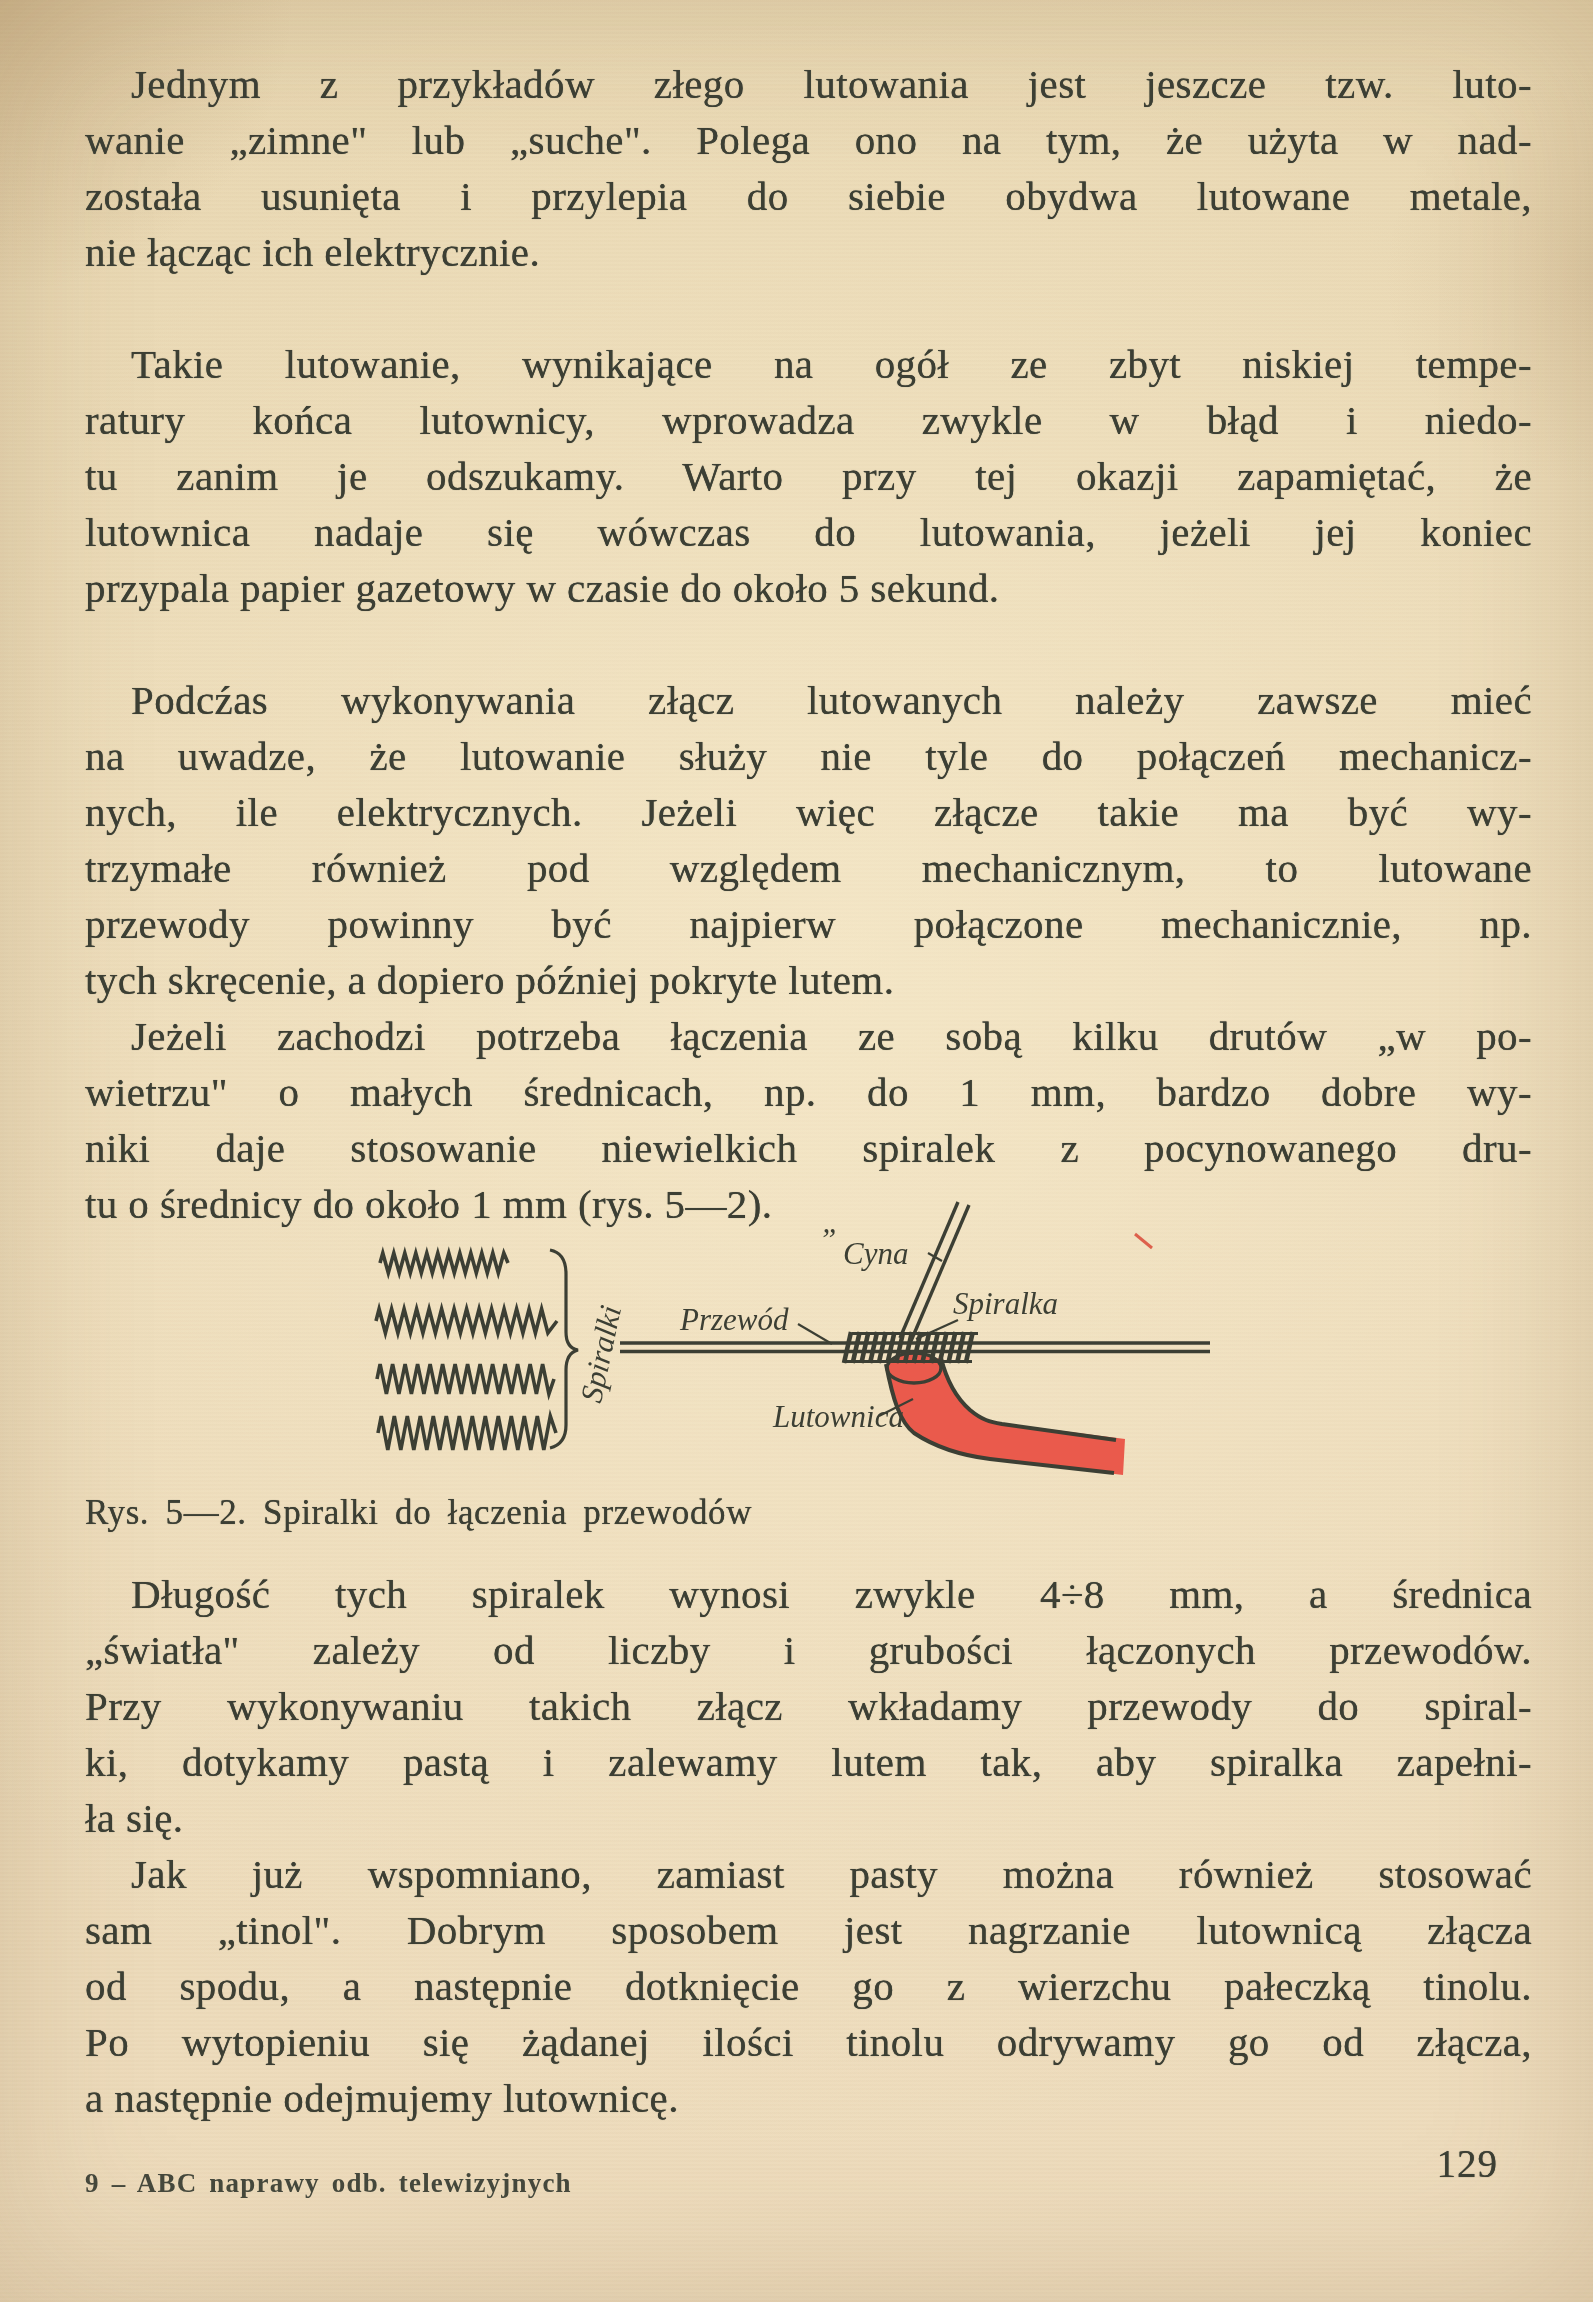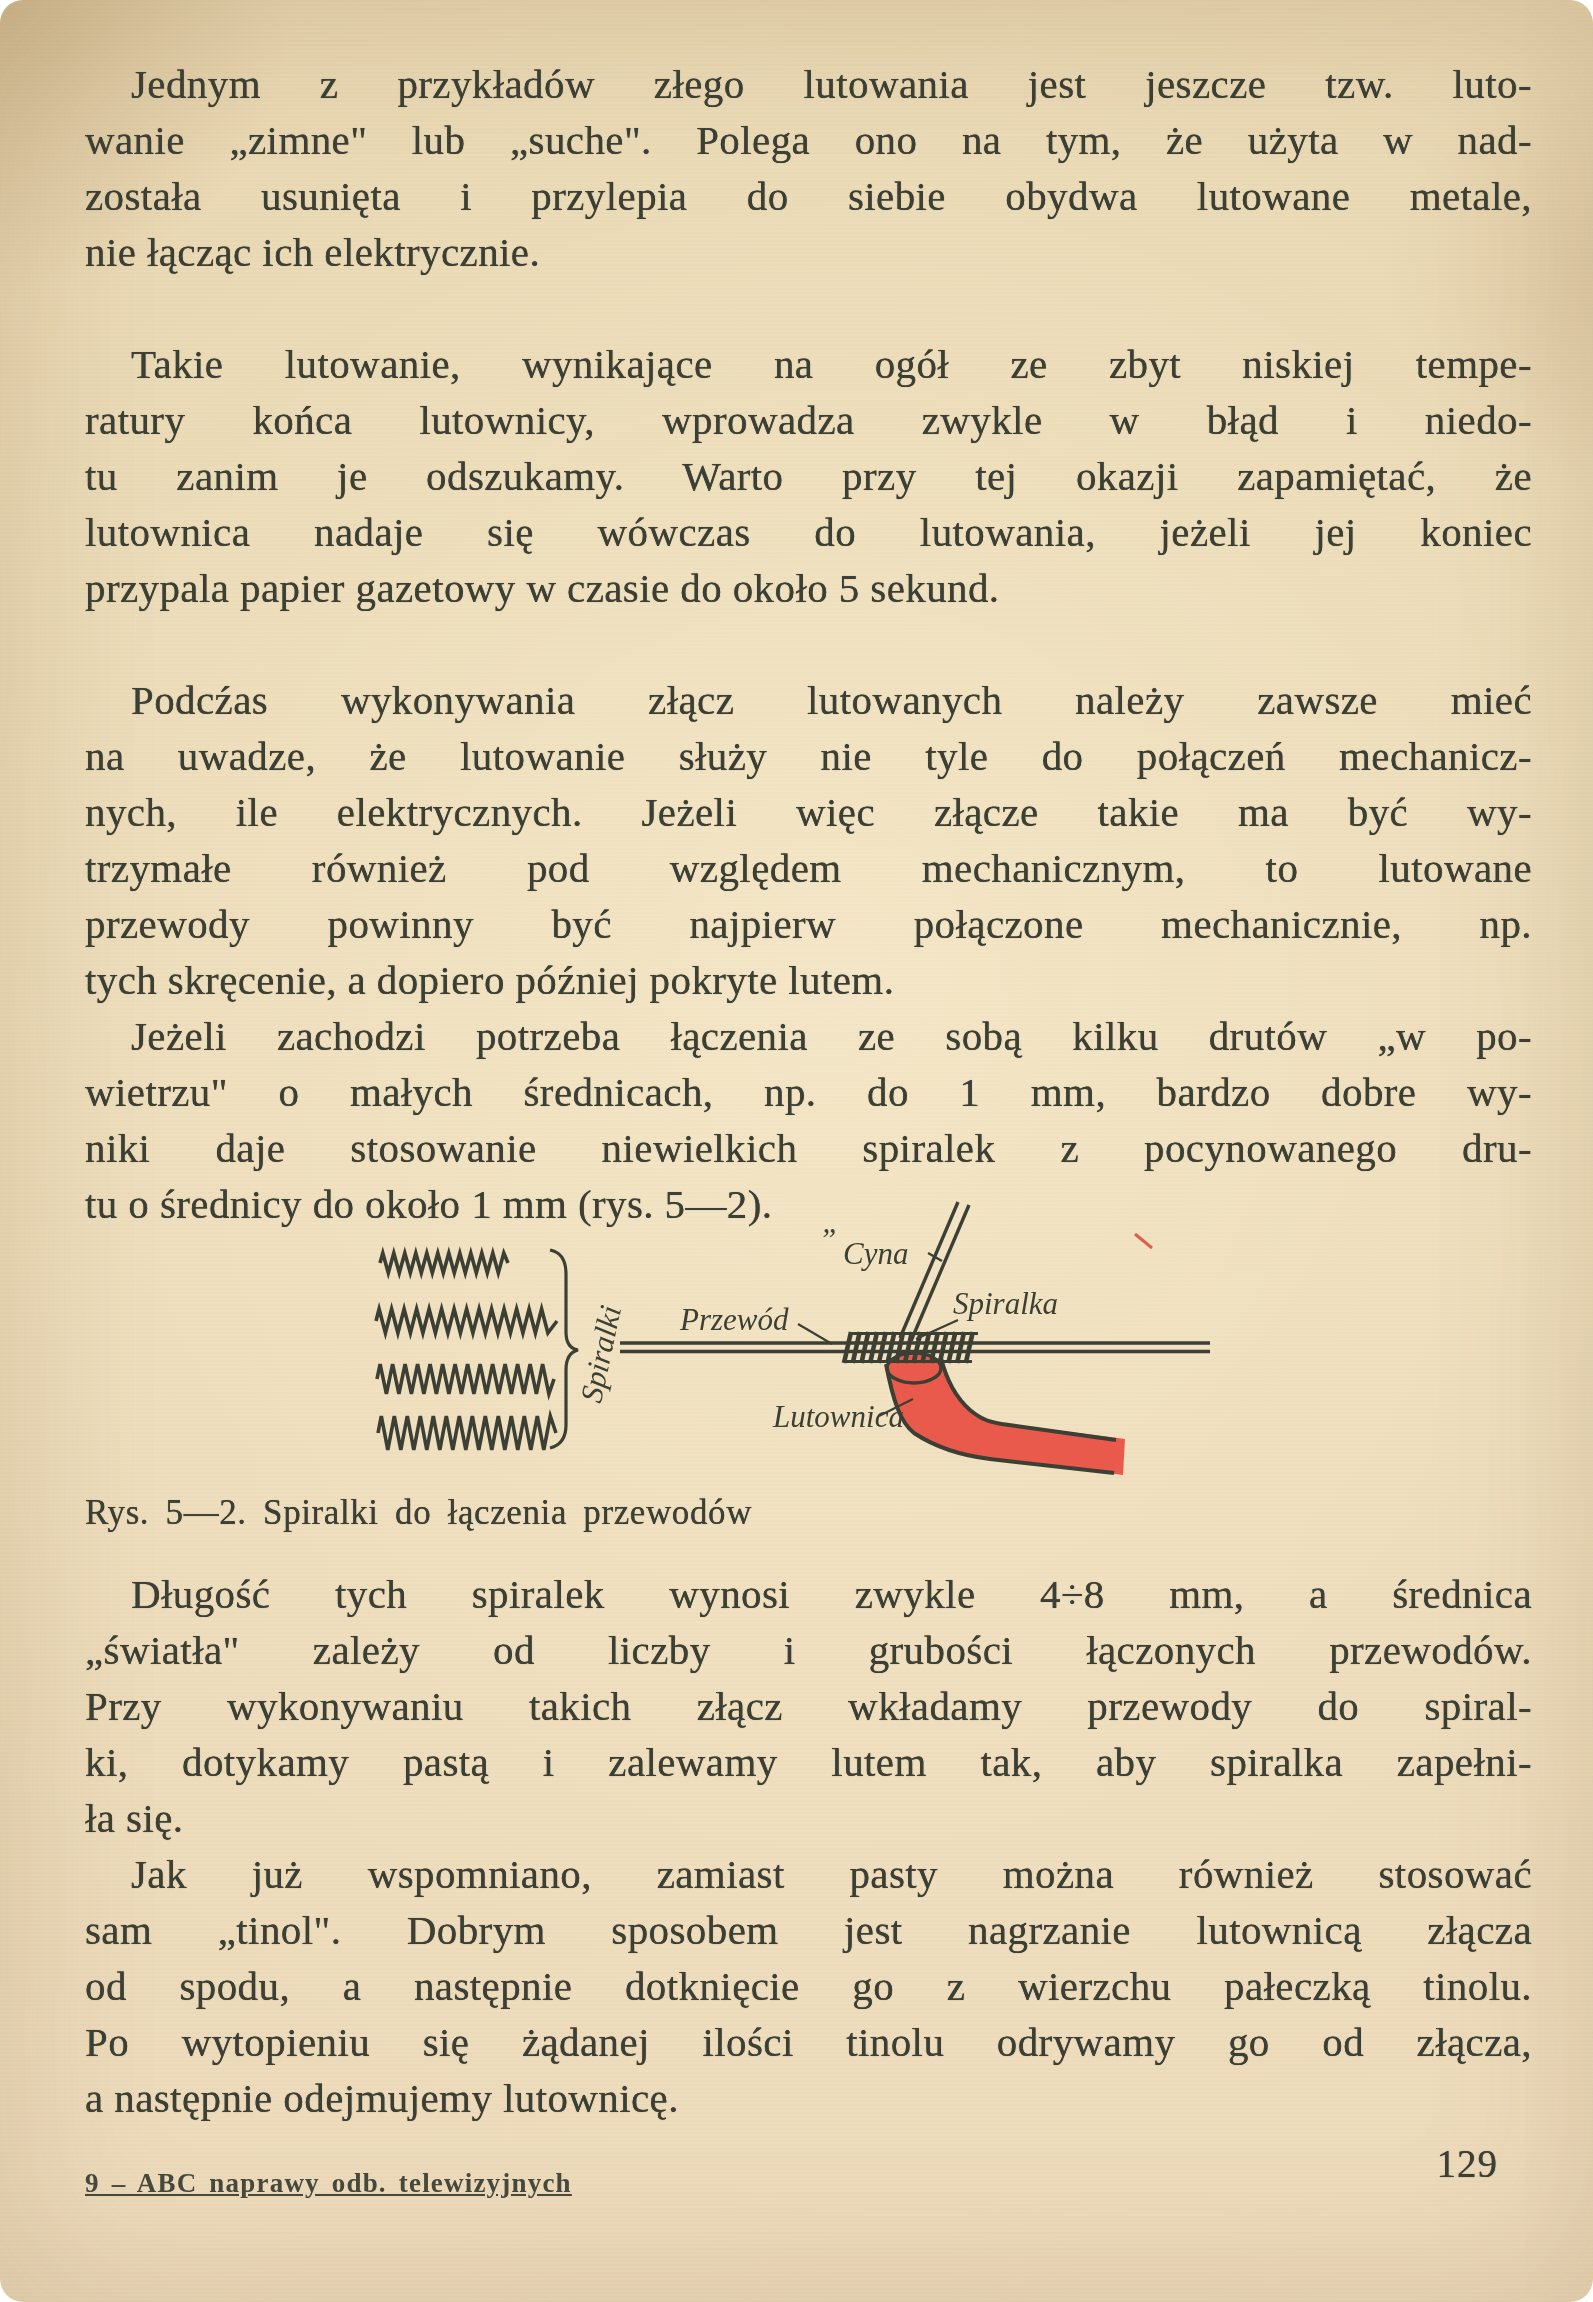--- a/index.html
+++ b/index.html
@@ -7,39 +7,38 @@
        font-family:"Liberation Serif", serif;}
   .page{position:relative;width:1593px;height:2302px;
     background:
       radial-gradient(circle 420px at 0% 0%, rgba(140,100,55,0.22), rgba(140,100,55,0) 70%),
       radial-gradient(circle 300px at 100% 12%, rgba(150,105,60,0.10), rgba(150,105,60,0) 70%),
       radial-gradient(ellipse 120% 85% at 52% 42%, rgba(255,246,218,0.45), rgba(255,246,218,0) 62%),
       repeating-linear-gradient(0deg, rgba(90,60,20,0.016) 0 2px, rgba(255,255,255,0.015) 2px 4px),
       linear-gradient(175deg,#e7d5af 0%,#ebd9b6 45%,#eedcbd 100%);
     box-shadow: inset 0 0 160px rgba(115,80,35,0.20);
     color:#3c3f34;
-    border-radius:23px;
   }
   .para{position:absolute;left:85px;width:1447px;}
   .line{height:56px;line-height:56px;font-size:41px;letter-spacing:0.4px;
         text-align:justify;text-align-last:justify;
         text-shadow:0 0 0.7px currentColor;white-space:normal;}
   .line.first{text-indent:46px;}
   .line.last{text-align-last:left;}
   .figure{position:absolute;left:330px;top:1192px;width:950px;height:310px;}
   .figure svg{display:block;width:950px;height:310px;}
   .fig-lbl{font-family:"Liberation Serif", serif;font-style:italic;
            font-size:31px;fill:#3c3f34;}
   .caption{position:absolute;left:85px;width:1447px;top:1493px;
            text-align:left;font-size:35px;word-spacing:7px;letter-spacing:0.6px;
            text-shadow:0 0 0.7px currentColor;}
   .page-number{position:absolute;right:95px;top:2141px;font-size:39px;
                letter-spacing:1px;text-shadow:0 0 0.8px currentColor;}
   .footer{position:absolute;left:85px;top:2168px;font-size:27px;font-weight:bold;
-          letter-spacing:1.2px;word-spacing:4px;color:#45483c;text-decoration:underline;}
+          letter-spacing:1.2px;word-spacing:4px;color:#45483c;}
 </style>
 </head>
 <body>
 
 <div class="page">
 
   <div class="para" style="top:56px">
       <div class="line first">Jednym z przykładów złego lutowania jest jeszcze tzw. luto-</div>
       <div class="line">wanie „zimne" lub „suche". Polega ono na tym, że użyta w nad-</div>
       <div class="line">została usunięta i przylepia do siebie obydwa lutowane metale,</div>

